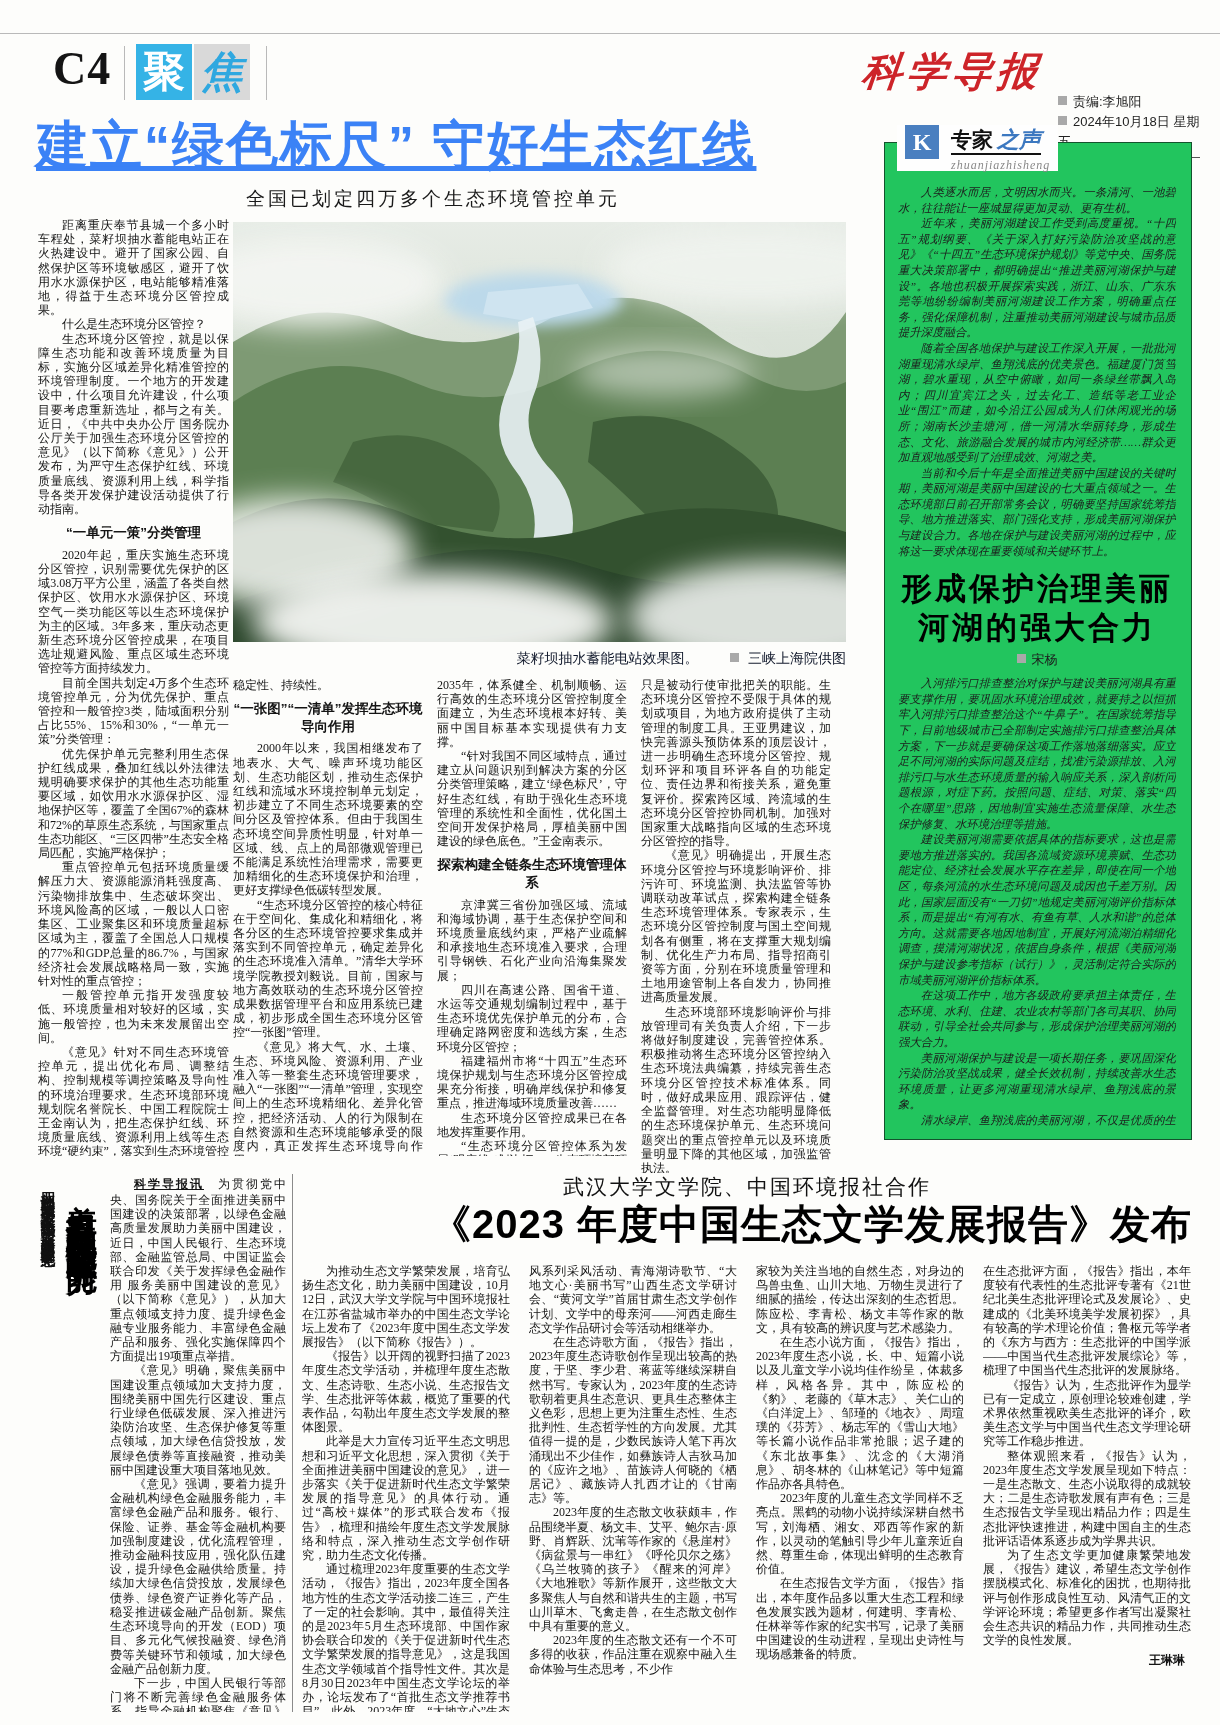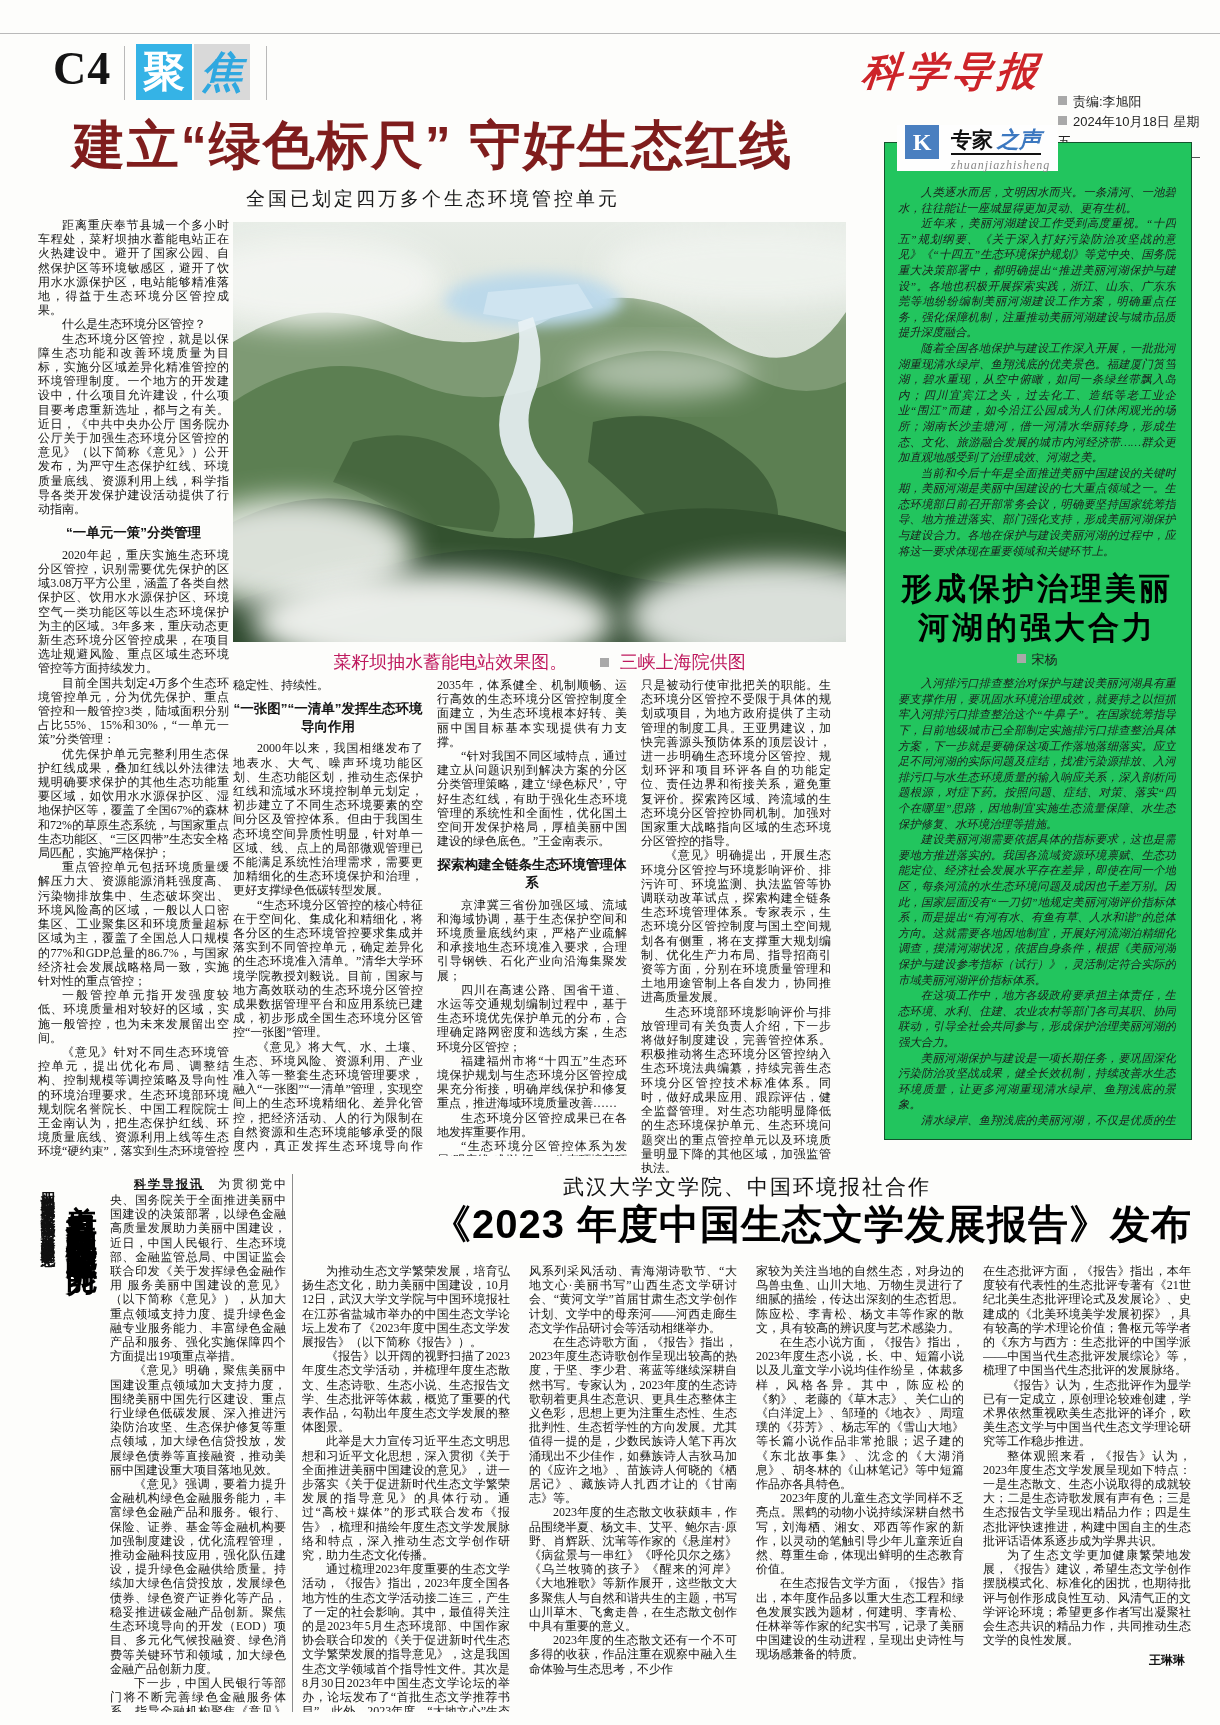--- a/index.html
+++ b/index.html
@@ -7,27 +7,27 @@
         font-family:"Liberation Serif","DejaVu Serif",serif;color:#141414;}
   .abs{position:absolute;}
   .hairline{background:#b9b9b9;}
   
   #pageno{font:700 46px/1 "Liberation Serif","DejaVu Serif",serif;letter-spacing:1px;}
   .logobox{width:56px;height:56px;text-align:center;font:700 42px/56px "Liberation Sans","DejaVu Sans",sans-serif;}
   #masthead{font:700 40px/1 "Liberation Serif","DejaVu Serif",serif;font-style:italic;color:#cd2429;letter-spacing:5px;transform:skewX(-6deg);}
   .hinfo{font:13px/20px "Liberation Sans","DejaVu Sans",sans-serif;color:#222;margin-top:44px;}
   .sq{display:inline-block;width:9px;height:9px;background:#a9a9a9;margin-right:6px;vertical-align:1px;}
   
-  #mainhead{font:900 52px/1.15 "Liberation Sans","DejaVu Sans",sans-serif;text-align:center;letter-spacing:2px;color:#7f1d1d;}
+  #mainhead{font:900 52px/1.15 "Liberation Sans","DejaVu Sans",sans-serif;letter-spacing:2px;color:#3b82f6;text-decoration:underline;}
   #mainsub{font:400 19px/1.2 "Liberation Sans","DejaVu Sans",sans-serif;text-align:center;letter-spacing:3px;color:#1a1a1a;}
   .col{font-size:12px;line-height:14.2px;text-align:justify;overflow:hidden;}
   .col p{margin:0;text-indent:2em;}
   .subhd{font:700 13.5px/1.3 "Liberation Sans","DejaVu Sans",sans-serif;text-align:center;text-indent:0 !important;margin:8px 0 6px !important;}
   .byline{text-align:right;font-weight:700;text-indent:0 !important;margin-top:6px !important;padding-right:6px;}
-  #caption{font-size:18px;text-align:center;color:#be185d;}
+  #caption{font-size:14px;text-align:right;color:#0f172a;}
   
   #expertbox{border:1px solid #14532d;background:#22c55e;}
   #expertlogo{background:#fefefe;padding:0 8px;}
   .ktile{display:inline-block;width:34px;height:34px;background:#4a7fc0;color:#fff;text-align:center;
          font:700 24px/34px "Liberation Serif","DejaVu Serif",serif;vertical-align:middle;}
   .etag1{font:700 21px/1 "Liberation Sans","DejaVu Sans",sans-serif;color:#111;}
   .etag2{font:700 22px/1 "Liberation Serif","DejaVu Serif",serif;font-style:italic;color:#3c78c0;}
   .epinyin{font:italic 12px/1 "Liberation Serif","DejaVu Serif",serif;color:#888;letter-spacing:1px;}
   .ebody{font-size:11.4px;line-height:15.6px;font-style:italic;text-align:justify;color:#1c1c1c;overflow:hidden;}
   .ebody p{margin:0;text-indent:2em;}

